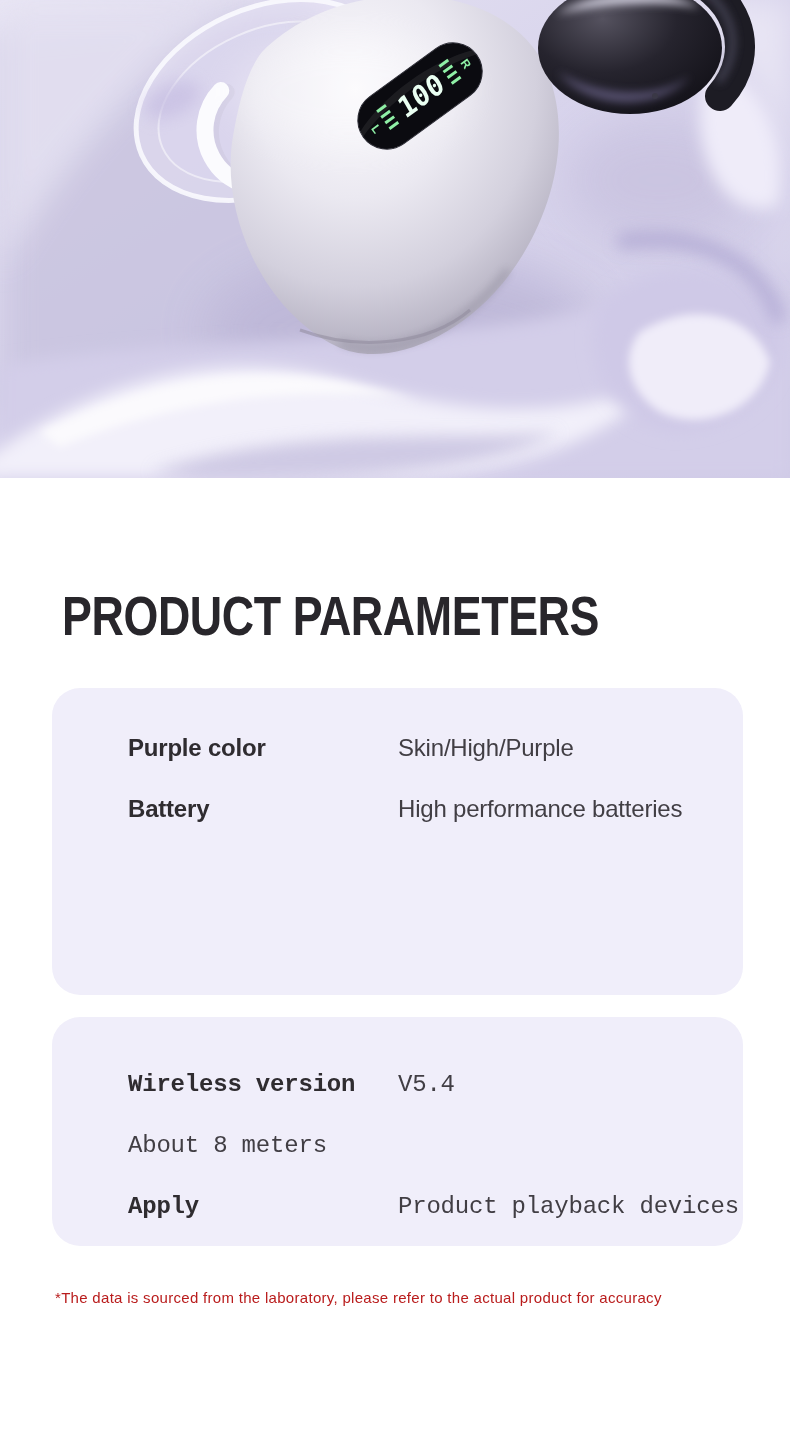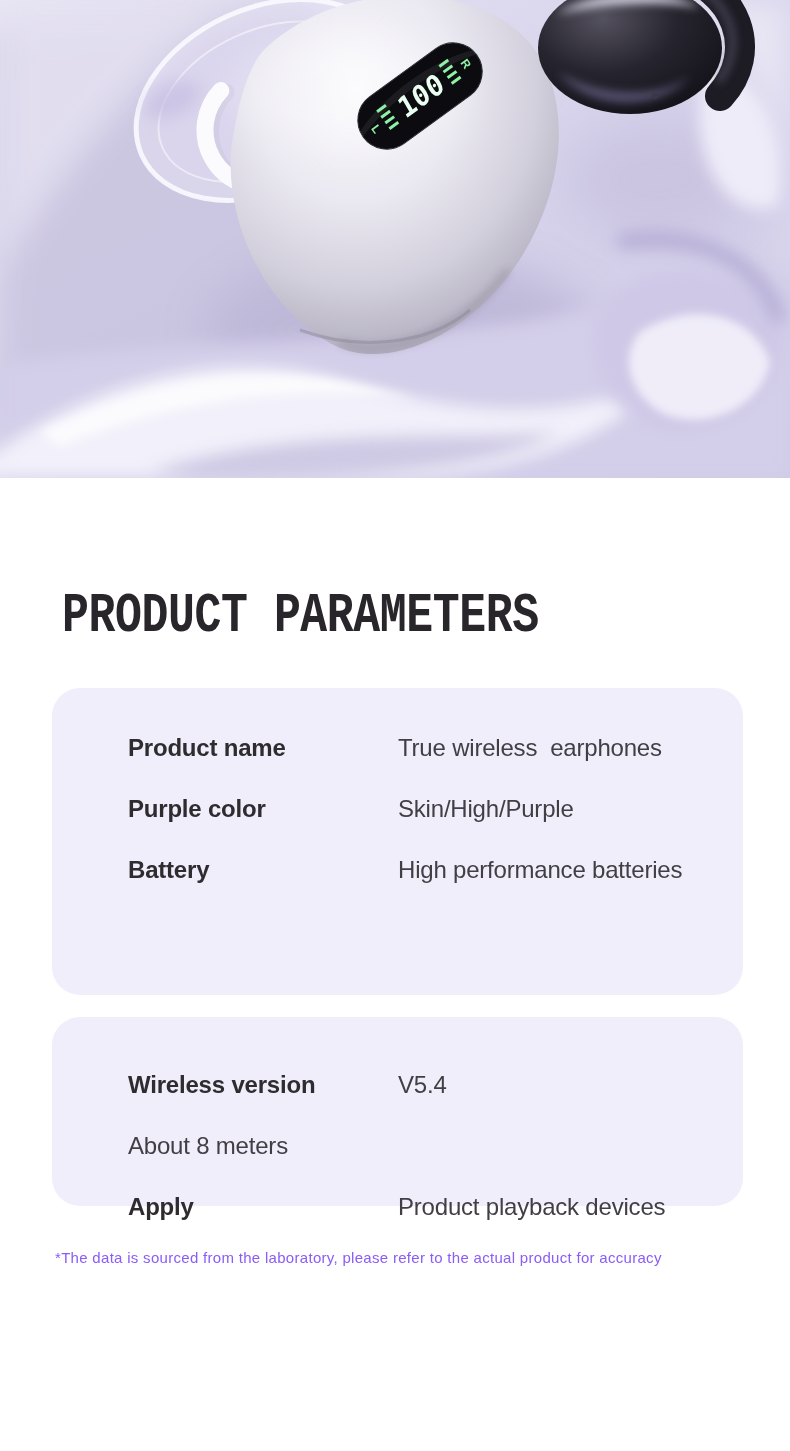--- a/index.html
+++ b/index.html
@@ -5,34 +5,34 @@
   html,body{margin:0;padding:0;}
   body{
     width:790px;height:1451px;background:#ffffff;overflow:hidden;
     font-family:"Liberation Sans",sans-serif;position:relative;
   }
   .hero{width:790px;height:478px;overflow:hidden;position:relative;background:#d6d2ea;}
   .hero svg{display:block;}
   .page-title{
     margin:110px 0 0 62px;
     font-size:56px;font-weight:700;line-height:1;color:#28262b;
-    letter-spacing:-.5px;white-space:nowrap;font-family:Liberation Mono, monospace;
+    letter-spacing:-.5px;white-space:nowrap;
   }
   .page-title span{display:inline-block;transform:scaleX(.8);transform-origin:left center;}
   .card{
     background:#f0eefa;border-radius:28px;width:691px;margin-left:52px;
     box-sizing:border-box;
   }
   .card-1{margin-top:44px;height:307px;padding-top:29px;}
-  .card-2{margin-top:22px;height:189px;padding-top:37px;}
+  .card-2{margin-top:22px;height:229px;padding-top:37px;font-family:Liberation Mono, monospace;}
   .row{height:61px;display:flex;align-items:center;padding-left:76px;}
   .row .label{width:270px;flex:0 0 270px;font-size:24px;font-weight:700;color:#2f2c30;letter-spacing:-.2px;}
   .row .value{font-size:24px;font-weight:400;color:#413e44;letter-spacing:-.2px;white-space:pre-wrap;}
   .footnote{
-    margin:43px 0 0 55px;font-size:15px;color:#8b5cf6;letter-spacing:.3px;
+    margin:43px 0 0 55px;font-size:15px;color:#b91c1c;letter-spacing:.3px;
   }
 </style>
 </head>
 <body>
 
 <section class="hero">
   <svg width="790" height="478" viewBox="0 0 790 478">
     <defs>
       <linearGradient id="bgGrad" x1="0" y1="0" x2="1" y2="1">
         <stop offset="0" stop-color="#e9e6f4"></stop>
@@ -130,24 +130,20 @@
       <path fill="#8279a8" opacity="0.55" filter="url(#b4)" d="M558,72 C600,98 660,98 690,76 C660,112 590,112 558,72 Z"></path>
       <circle cx="655" cy="96" r="3" fill="#3a3846"></circle>
     </g>
   </svg>
 </section>
 
 <h1 class="page-title"><span>PRODUCT PARAMETERS</span></h1>
 
 <section class="card card-1">
   <div class="row">
-    <div class="label">Product name</div>
-    <div class="value">True wireless  earphones</div>
-  </div>
-  <div class="row">
     <div class="label">Purple color</div>
     <div class="value">Skin/High/Purple</div>
   </div>
   <div class="row">
     <div class="label">Battery</div>
     <div class="value">High performance batteries</div>
   </div>
 </section>
 
 <section class="card card-2">

